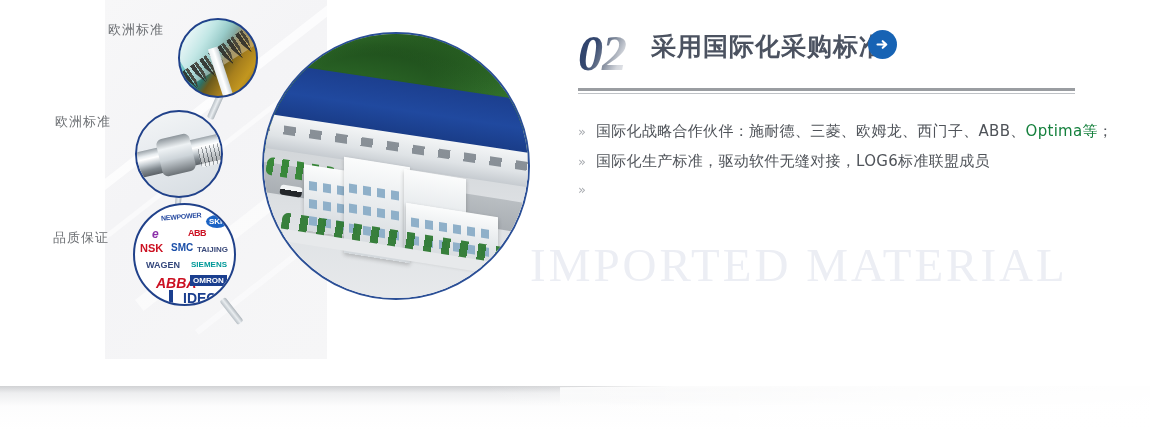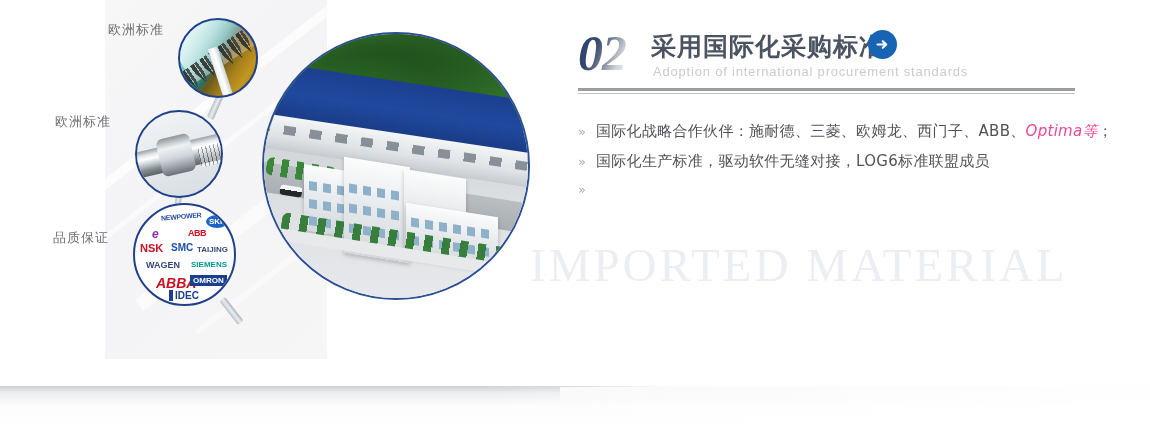--- a/index.html
+++ b/index.html
@@ -374,21 +374,21 @@
     width: 18px;
     flex: 0 0 18px;
     font-family: "DejaVu Sans", "Liberation Sans", sans-serif;
   }
   .bullet-text {
     font-family: "DejaVu Sans", "Liberation Sans", sans-serif;
     font-size: 15px;
     color: #4f5359;
     letter-spacing: .3px;
   }
-  .accent { color: #ec4899; font-style: italic; }
+  .accent { color: #15803d; }
 
   
   #watermark {
     position: absolute;
     left: 530px; top: 238px;
     font-family: "Liberation Serif", serif;
     font-size: 47px;
     letter-spacing: 3px;
     color: #eceef4;
     white-space: nowrap;
@@ -428,21 +428,21 @@
     <span class="brand" style="left:71px;top:10px;font-size:8px;color:#ffffff;background:#1b63c4;border-radius:50%;padding:2px 3px;">SKF</span>
     <span class="brand" style="left:17px;top:22px;font-size:12px;color:#8b2ea8;font-style:italic;">e</span>
     <span class="brand" style="left:53px;top:23px;font-size:9px;color:#cc1122;letter-spacing:-.5px;">ABB</span>
     <span class="brand" style="left:5px;top:37px;font-size:11px;color:#cc1122;">NSK</span>
     <span class="brand" style="left:36px;top:37px;font-size:10px;color:#1b4fa8;">SMC</span>
     <span class="brand" style="left:62px;top:40px;font-size:8px;color:#3b4a7a;">TAIJING</span>
     <span class="brand" style="left:11px;top:55px;font-size:9px;color:#34477c;">WAGEN</span>
     <span class="brand" style="left:56px;top:55px;font-size:8px;color:#009999;">SIEMENS</span>
     <span class="brand" style="left:21px;top:70px;font-size:14px;color:#cc1122;font-style:italic;">ABBA</span>
     <span class="brand" style="left:55px;top:70px;font-size:8px;color:#ffffff;background:#1b3f8f;padding:1px 3px;">OMRON</span>
-    <span class="brand" style="left:34px;top:85px;font-size:10px;color:#1b3f8f;border-left:4px solid #1b3f8f;padding-left:2px;">IDEC</span>
+    <span class="brand" style="left:34px;top:85px;font-size:14px;color:#1b3f8f;border-left:4px solid #1b3f8f;padding-left:10px;">IDEC</span>
   </div>
 
   <div class="left-label" id="label-0">欧洲标准</div>
   <div class="left-label" id="label-1">欧洲标准</div>
   <div class="left-label" id="label-2">品质保证</div>
 
   <div id="factory-lens">
     <div class="sky"></div>
     <div class="forest"></div>
     <div class="ground"></div>
@@ -476,21 +476,20 @@
 
   <div id="right-col">
     <div id="head-row">
       <div id="bignum">02</div>
       <div id="title-cn">采用国际化采购标准</div>
       <div id="arrow-badge">
         <svg width="17" height="17" viewBox="0 0 17 17" aria-hidden="true">
           <path d="M3.5 8.5 H11.6 M8.7 5.2 L12.3 8.5 L8.7 11.8" stroke="#ffffff" stroke-width="2.1" fill="none" stroke-linecap="round" stroke-linejoin="round"></path>
         </svg>
       </div>
-      <div id="title-en">Adoption of international procurement standards</div>
       <div id="divider"></div>
       <div id="divider-thin"></div>
     </div>
 
     <div id="bullets">
       <div class="bullet-row">
         <span class="bullet-mark">»</span>
         <span class="bullet-text"><span>国际化战略合作伙伴：施耐德、三菱、欧姆龙、西门子、ABB、</span><span class="accent">Optima等</span><span>；</span></span>
       </div>
       <div class="bullet-row">

